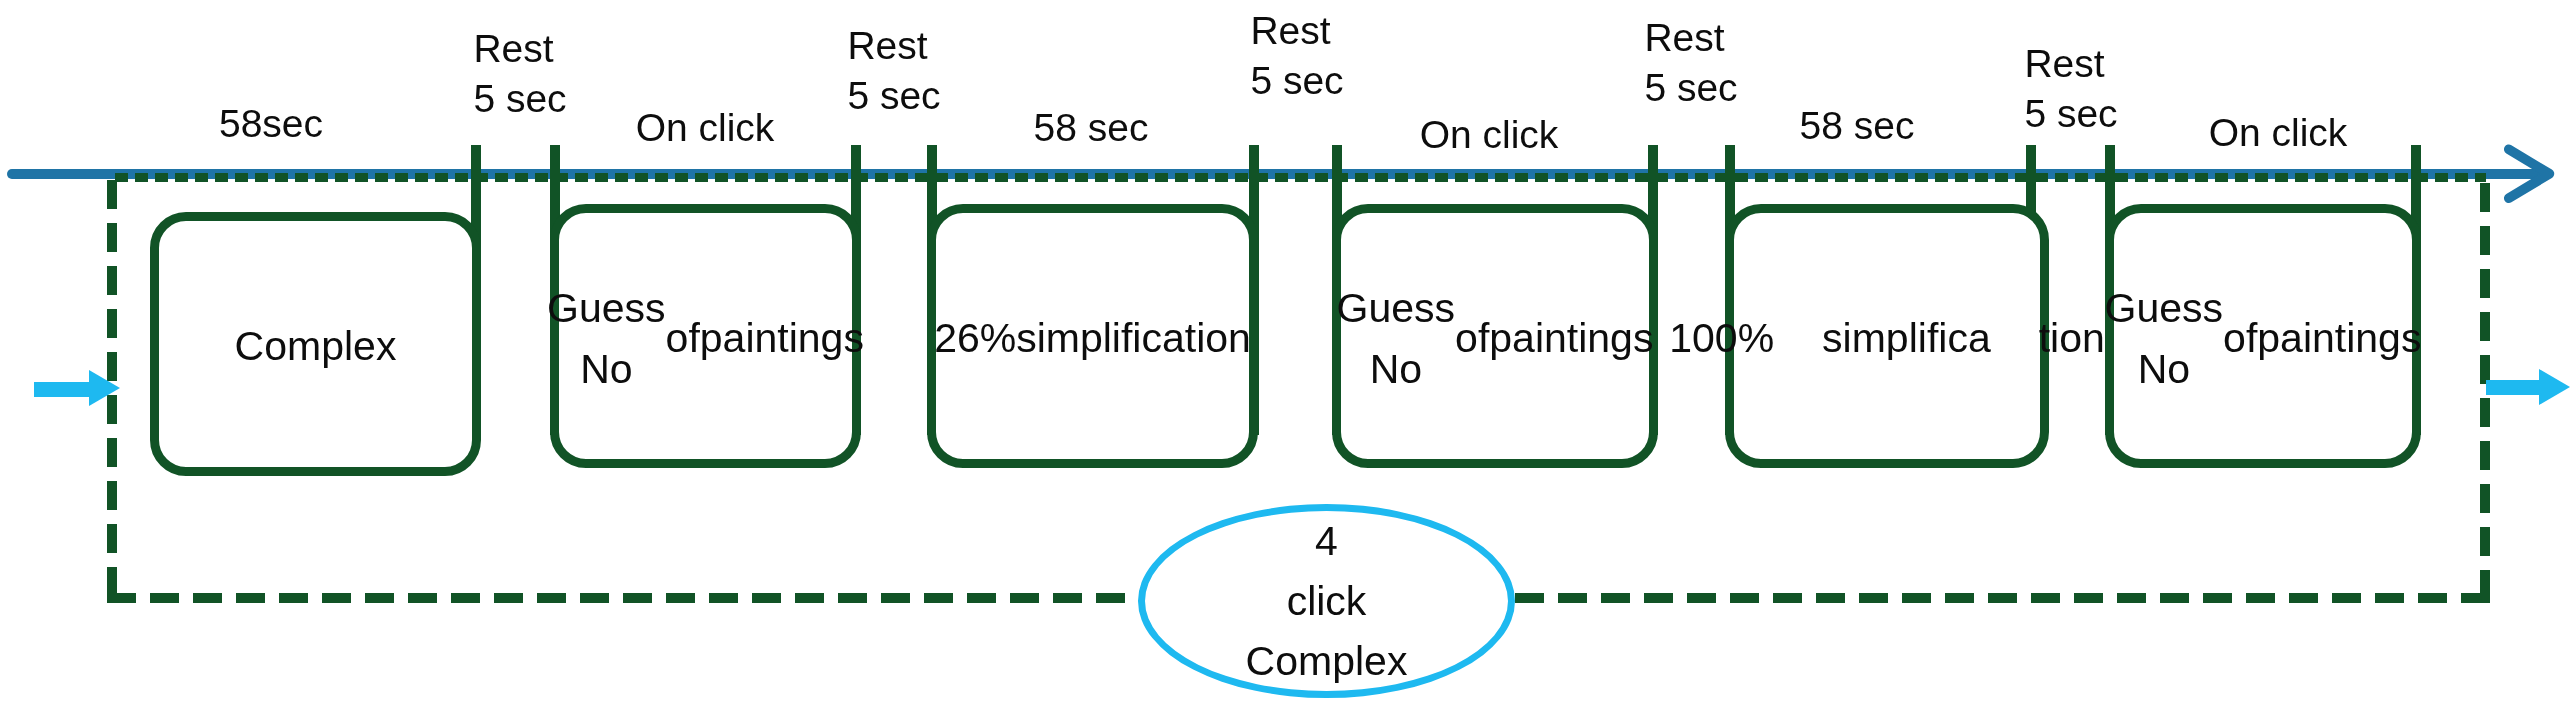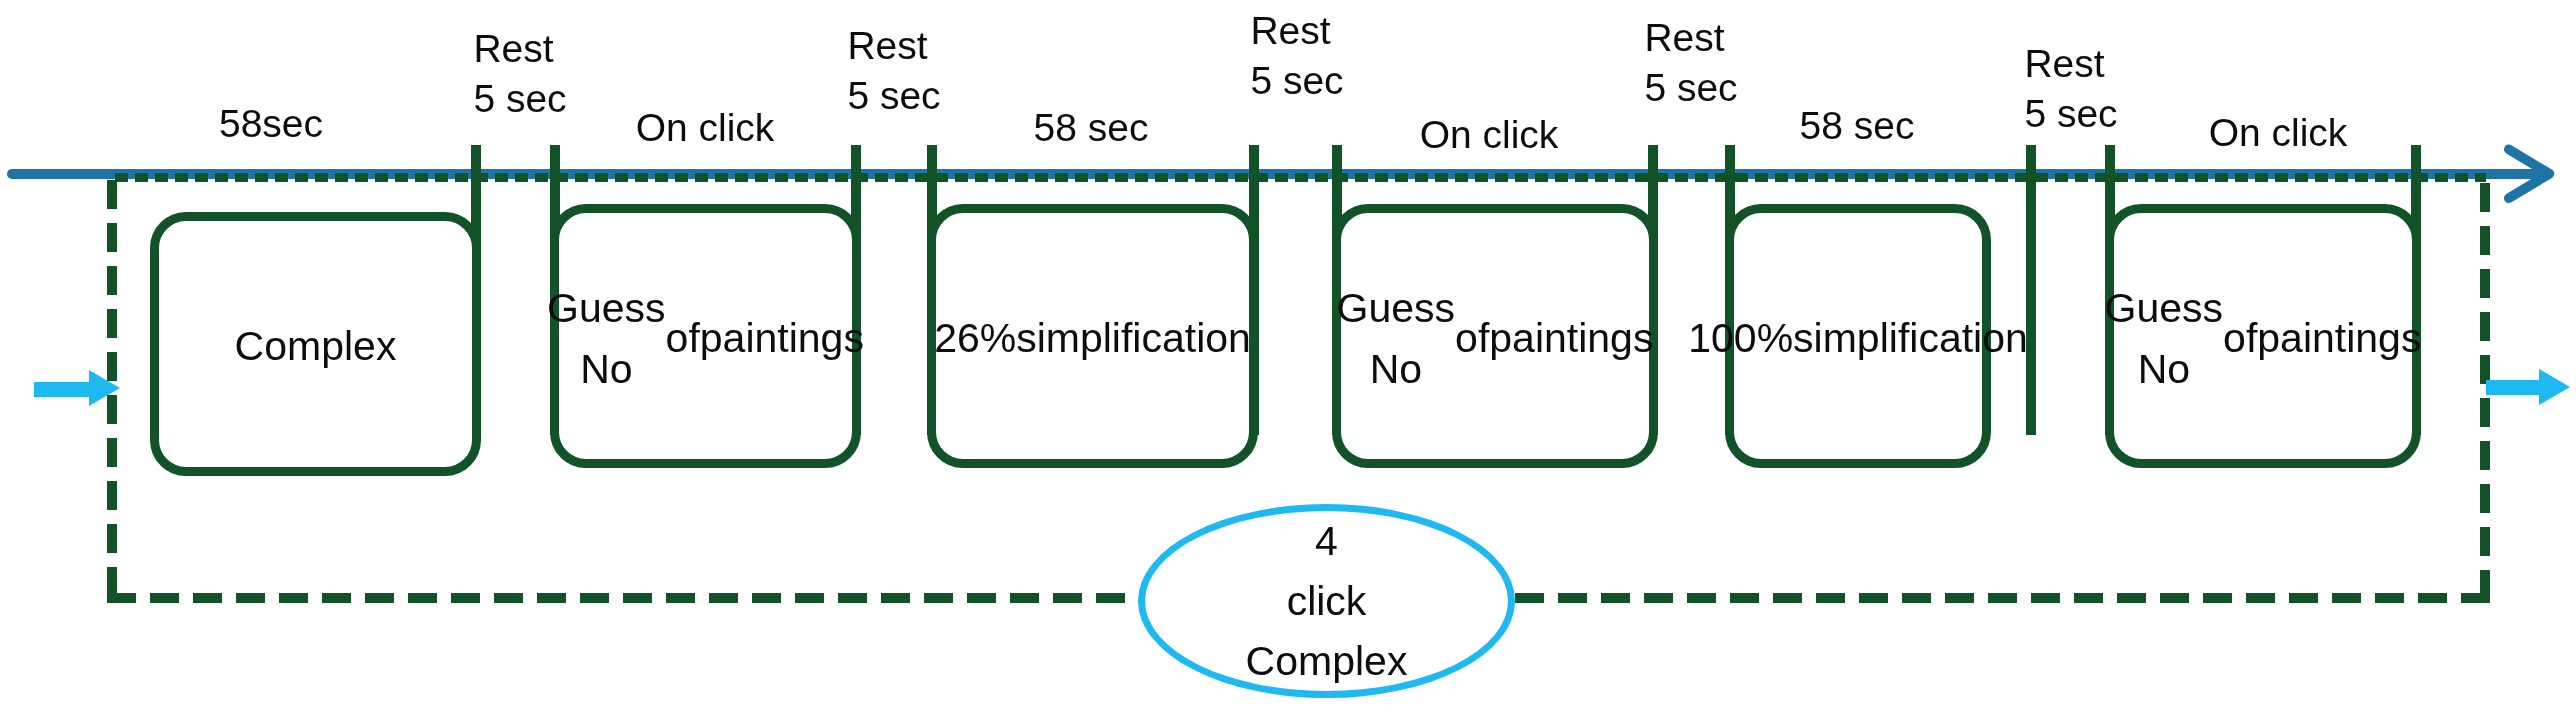--- a/index.html
+++ b/index.html
@@ -100,21 +100,21 @@
       <div class="stage-box" style="left: 927px; top: 204px; width: 331px; height: 264px;">
         <div>26%</div>
         <div>simplifica</div>
         <div>tion</div>
       </div>
       <div class="stage-box" style="left: 1332px; top: 204px; width: 326px; height: 264px;">
         <div>Guess No</div>
         <div>of</div>
         <div>paintings</div>
       </div>
-      <div class="stage-box" style="left: 1725px; top: 204px; width: 266px; height: 264px;">
+      <div class="stage-box" style="left: 1725px; top: 204px; width: 324px; height: 264px; gap: 48px;">
         <div>100%</div>
         <div>simplifica</div>
         <div>tion</div>
       </div>
       <div class="stage-box" style="left: 2105px; top: 204px; width: 316px; height: 264px;">
         <div>Guess No</div>
         <div>of</div>
         <div>paintings</div>
       </div>
     </div>

